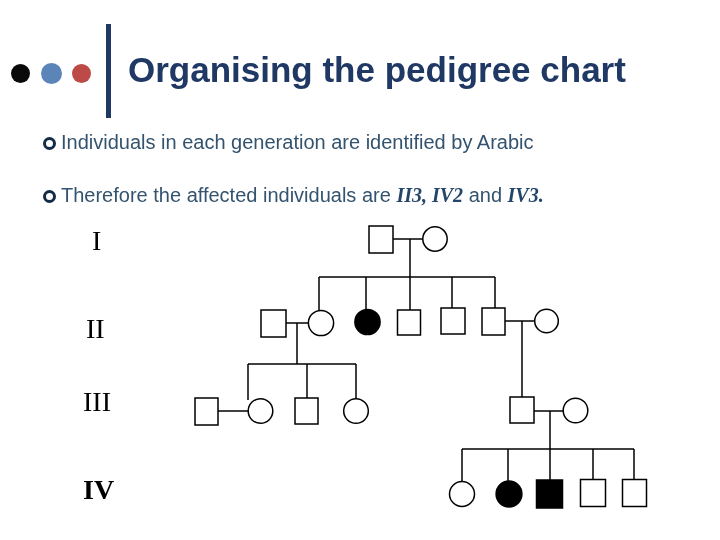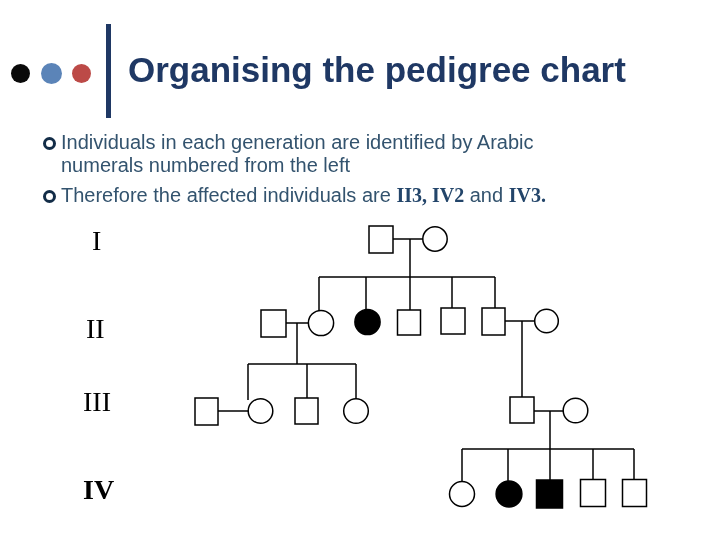--- a/index.html
+++ b/index.html
@@ -28,21 +28,21 @@
   .bullet-2{top:184px;}
   .ring{
     position:absolute;left:43px;top:6px;width:7px;height:7px;
     border:3px solid #122c47;border-radius:50%;background:#fff;
   }
   .btext{
     position:absolute;left:61px;top:0;white-space:nowrap;
     font-size:20px;line-height:22.5px;color:#33536e;
   }
   .serif{
-    font-family:"Liberation Serif",serif;font-weight:600;color:#23456a;
+    font-family:"Liberation Serif",serif;font-weight:600;color:#23456a;font-style:italic;
   }
 
   
   #pedigree-svg{position:absolute;left:0;top:0;width:720px;height:540px;}
   .gen-label{
     position:absolute;font-family:"Liberation Serif",serif;
     font-size:28px;color:#000;line-height:28px;
   }
   .gl-1{left:92px;top:227px;}
   .gl-2{left:86px;top:315px;}
@@ -58,21 +58,20 @@
   <span class="dot dot-blue"></span>
   <span class="dot dot-red"></span>
   <div class="accent-bar"></div>
 
   <h1 class="title">Organising the pedigree chart</h1>
 
   <div class="bullet bullet-1">
     <span class="ring"></span>
     <div class="btext">
       <span>Individuals in each generation are identified by Arabic</span><br>
-      <span>numerals numbered from the left</span>
     </div>
   </div>
 
   <div class="bullet bullet-2">
     <span class="ring"></span>
     <div class="btext"><span>Therefore the affected individuals are </span><span class="serif">II3, IV2</span><span> and </span><span class="serif">IV3.</span>
     </div>
   </div>
 
   <svg id="pedigree-svg" viewBox="0 0 720 540" xmlns="http://www.w3.org/2000/svg">

